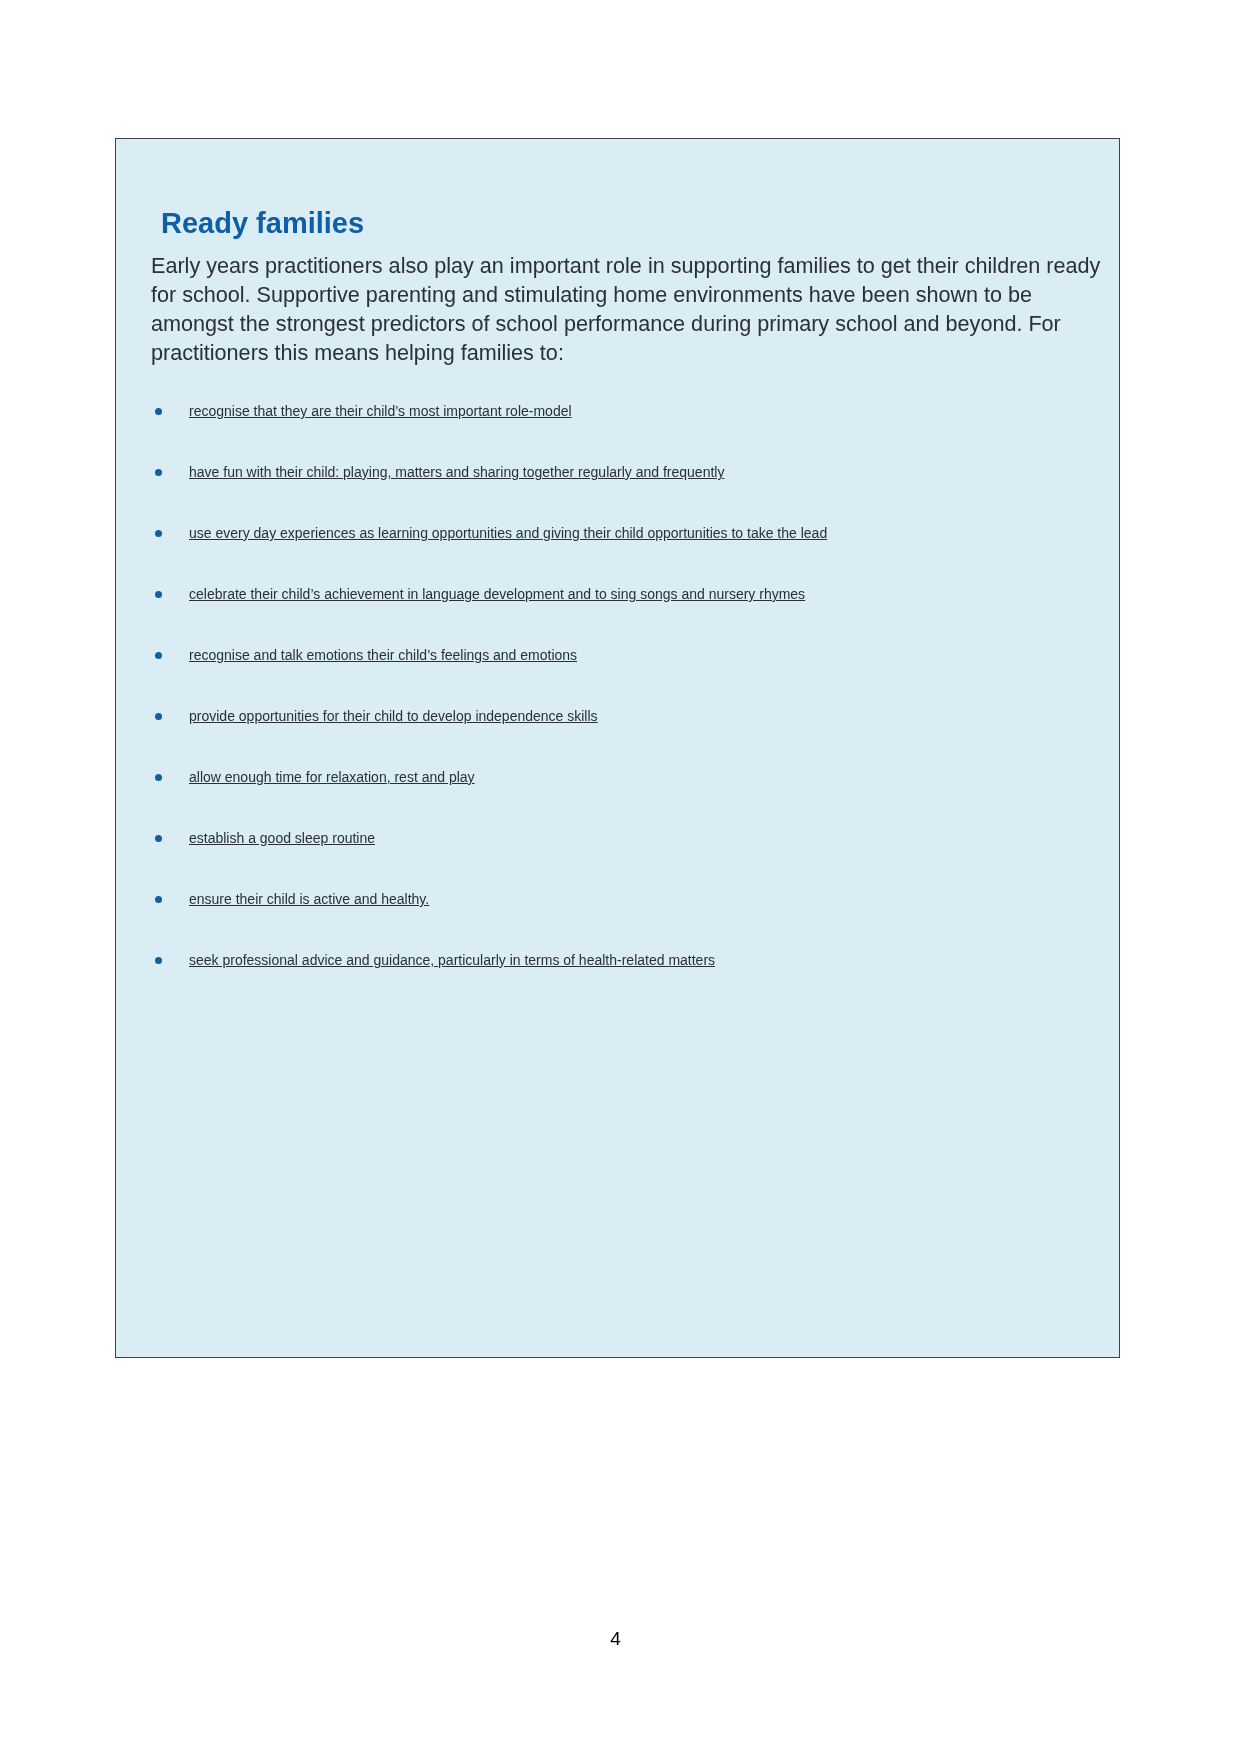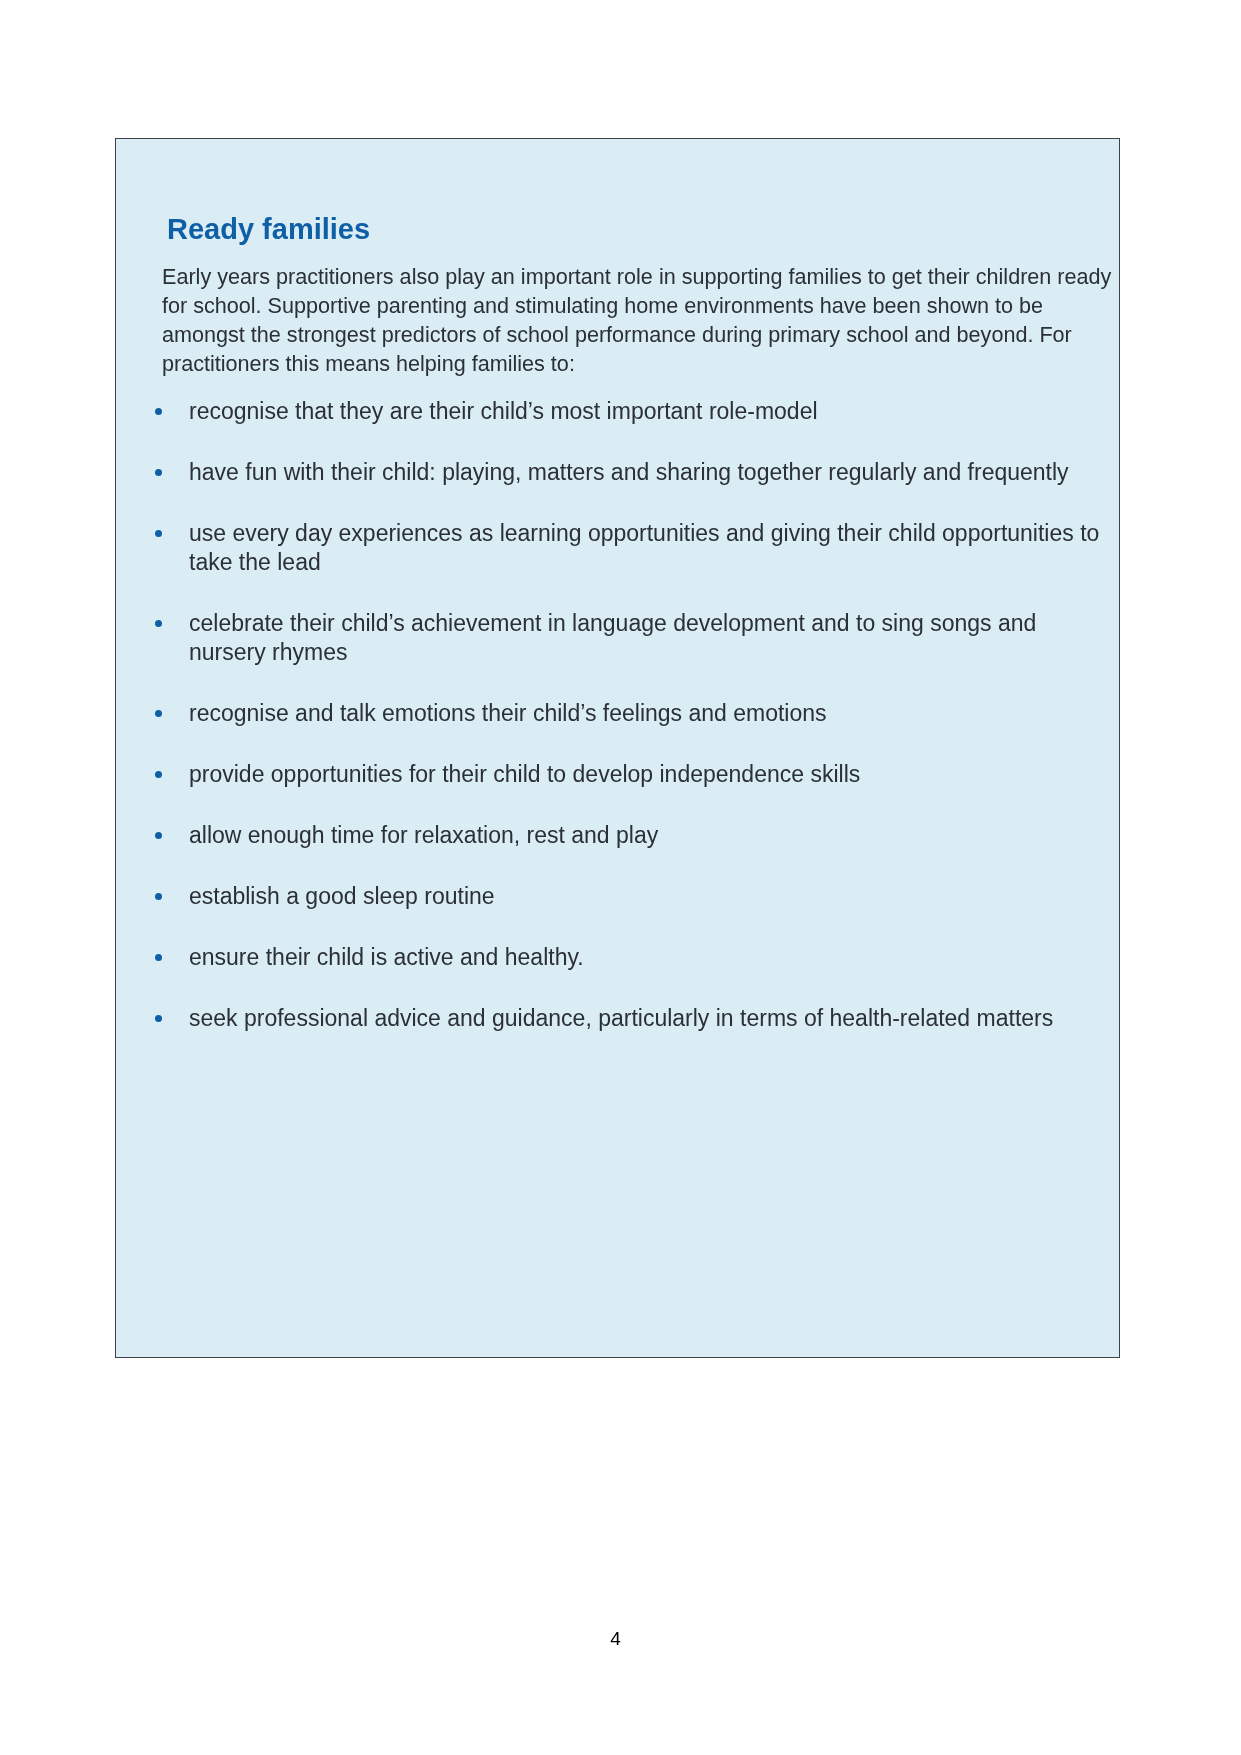--- a/index.html
+++ b/index.html
@@ -5,34 +5,34 @@
   html, body { margin: 0; padding: 0; }
   body {
     width: 1241px; height: 1755px; background: #ffffff; position: relative;
     font-family: "Liberation Sans", sans-serif; overflow: hidden;
   }
   .box {
     position: absolute; left: 115px; top: 138px; width: 1005px; height: 1220px;
     box-sizing: border-box; background: #daecf4; border: 1.5px solid #3c4248;
   }
   .title {
-    position: absolute; left: 35px; top: 56px; margin: 16px;
+    position: absolute; left: 35px; top: 56px; margin: 10px;
     font-size: 29px; font-weight: bold; color: #0e5fa6; line-height: 36px;
   }
   .intro {
-    position: absolute; left: 35px; top: 112px; width: 960px; margin: 11px;
+    position: absolute; left: 35px; top: 112px; width: 960px; margin: 0;
     font-size: 21.6px; line-height: 29px; color: #2b2f36;
   }
   .list {
     position: absolute; left: 35px; top: 258px; width: 960px;
     margin: 0; padding: 0; list-style: none;
   }
   .list li {
     position: relative; padding-left: 38px; margin: 0 0 32px 0;
-    font-size: 23px; line-height: 29px; color: #2b2f36;
+    font-size: 14px; line-height: 29px; color: #2b2f36; text-decoration: underline;
   }
   .bullet {
     position: absolute; left: 4px; top: 11px; width: 7px; height: 7px;
     border-radius: 50%; background: #0e5fa6;
   }
   .page-number {
     position: absolute; left: 0; width: 1231px; top: 1628px; text-align: center;
     font-size: 19px; color: #000000;
   }
 </style>

